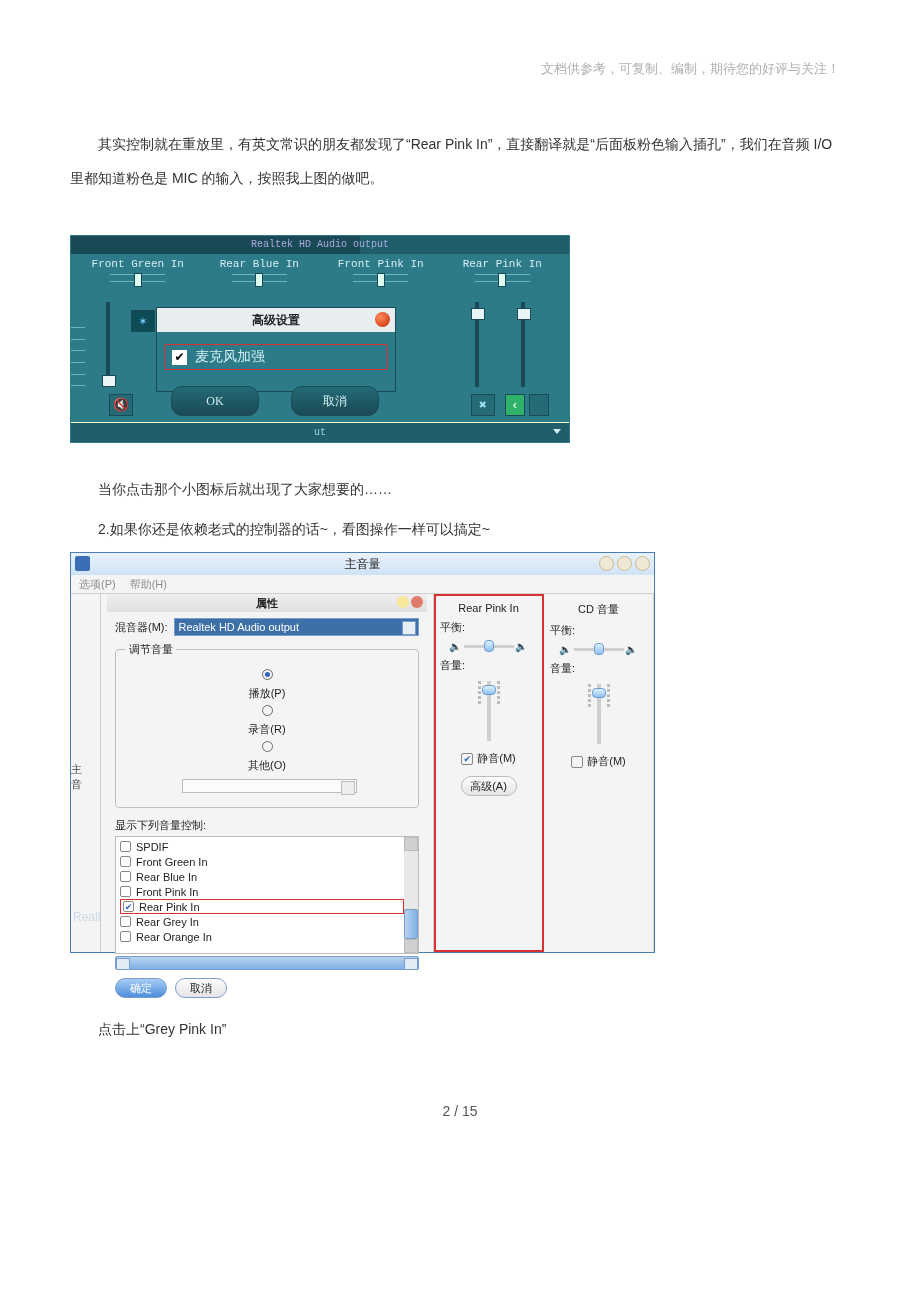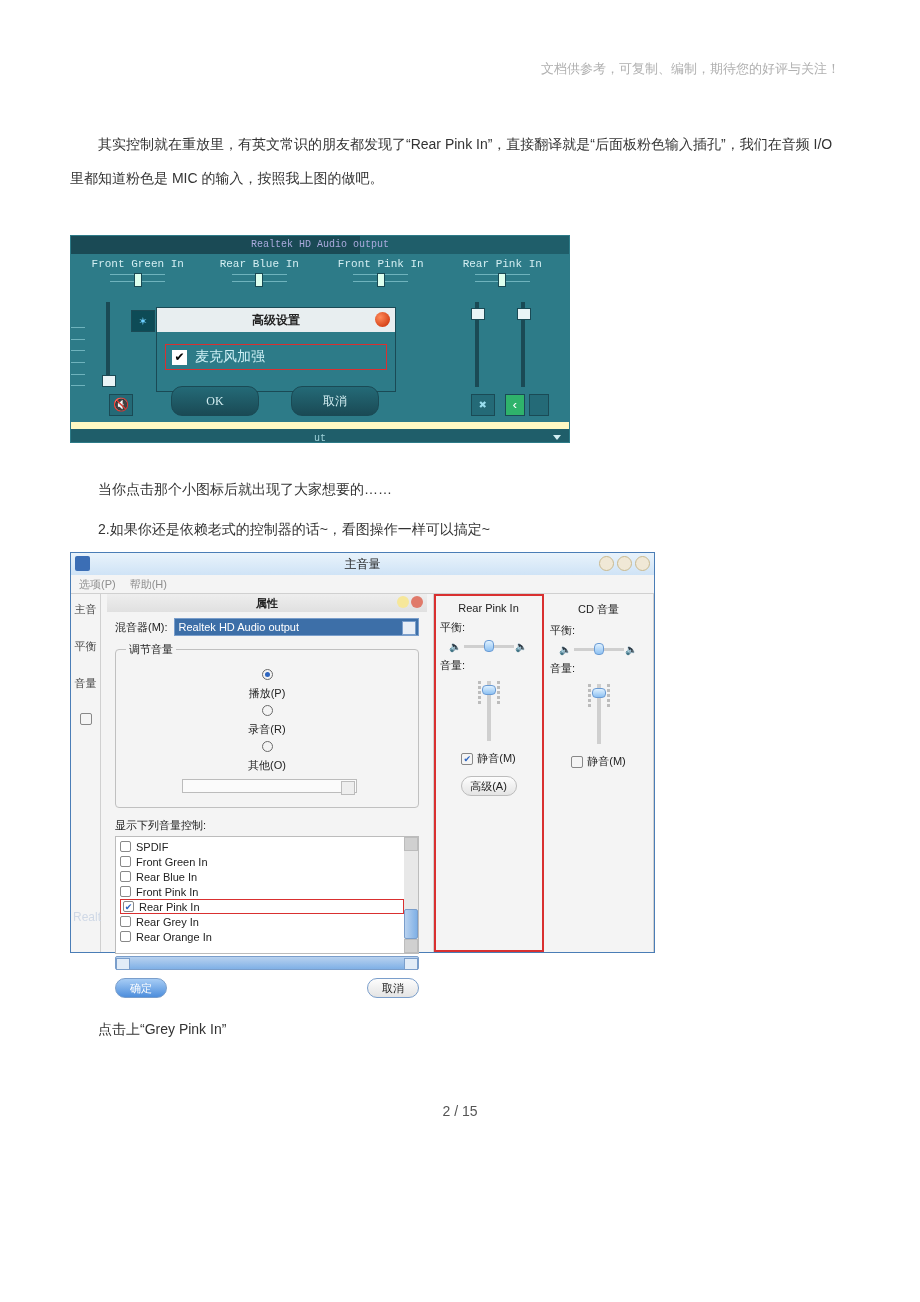--- a/index.html
+++ b/index.html
@@ -126,21 +126,21 @@
     display:flex;align-items:center;justify-content:center;
   }
   .shot1 .pillbtn{
     position:absolute; width:88px; height:30px; border-radius:11px;
     background: linear-gradient(#246a77,#1a4a55);
     border:1px solid #1a4a55; color:#d3eef2;
     font-size:12px; font-family:"SimSun";
     display:flex;align-items:center;justify-content:center;
   }
   .shot1 .footstrip{
-    height:20px; background:#1f5e6a; border-top:7px solid #fef9c3;
+    height:20px; background:#1f5e6a; border-top:1px solid #fef9c3;
     position:relative; font-size:10px; color:#a0d3da; text-align:center; line-height:20px;
   }
   .shot1 .footstrip .arrow{
     position:absolute; right:8px; top:6px;
     width:0;height:0;border-left:4px solid transparent;border-right:4px solid transparent;border-top:5px solid #d3eef2;
   }
 
   
   .shot2 {
     width: 585px;
@@ -163,21 +163,21 @@
   .shot2 .winbtns{position:absolute;right:4px;top:3px;display:flex;gap:3px;}
   .shot2 .winbtn{width:15px;height:15px;border-radius:50%;background:#f0e8d6;border:1px solid #c9b98f;}
   .shot2 .menubar{
     height:19px;background:#f4f4f4;border-bottom:1px solid #d0d0d0;
     display:flex;align-items:center;gap:14px;padding-left:8px;
     color:#8e8e8e;
   }
   .shot2 .mainrow{display:flex;height:358px;}
   .shot2 .leftcol{
     width:30px;background:#f4f4f4;
-    display:flex;flex-direction:column;align-items:center;
+    display:flex;flex-direction:row;align-items:center;
     padding-top:8px;gap:22px;font-size:11px;color:#444;
     border-right:1px solid #d0d0d0;
   }
   .shot2 .leftcol .sq{width:12px;height:12px;border:1px solid #888;border-radius:2px;}
   .shot2 .centerpanel{
     flex:1;background:#f4f4f4;position:relative;border-right:1px solid #d0d0d0;
   }
   .shot2 .propdlg{
     position:absolute;left:6px;top:0;right:6px;bottom:6px;
     background:#f4f4f4;
@@ -219,21 +219,21 @@
   .shot2 .listbox .items{flex:1;overflow:hidden;padding:2px 0 0 4px;}
   .shot2 .listbox .item{display:flex;align-items:center;gap:5px;height:15px;}
   .shot2 .listbox .cb{width:11px;height:11px;border:1px solid #888;border-radius:2px;font-size:9px;display:flex;align-items:center;justify-content:center;color:#2f66c0;}
   .shot2 .listbox .item.sel{border:1px solid #d93030;padding:0 2px;}
   .shot2 .vscroll{width:14px;background:#e8e8e8;display:flex;flex-direction:column;}
   .shot2 .vscroll .arr{height:14px;background:#d0d0d0;border:1px solid #bcbcbc;}
   .shot2 .vscroll .thumb{height:30px;background:linear-gradient(90deg,#b9d2ef,#7fb0e6);margin-top:58px;border:1px solid #7a9ecb;border-radius:2px;}
   .shot2 .hscroll{height:14px;background:linear-gradient(#b9d2ef,#7fb0e6);border:1px solid #7a9ecb;border-radius:2px;margin-top:2px;position:relative;}
   .shot2 .hscroll::before,.shot2 .hscroll::after{content:"";position:absolute;top:1px;width:12px;height:10px;background:#e2ecf7;border:1px solid #7a9ecb;}
   .shot2 .hscroll::before{left:0;} .shot2 .hscroll::after{right:0;}
-  .shot2 .dlgbtns{display:flex;justify-content:space-between;gap:8px;margin-top:8px;}
+  .shot2 .dlgbtns{display:flex;justify-content:flex-start;gap:8px;margin-top:8px;}
   .shot2 .btn{
     min-width:52px;height:20px;border-radius:10px;border:1px solid #7a9ecb;
     display:flex;align-items:center;justify-content:center;font-size:11px;
   }
   .shot2 .btn.primary{background:linear-gradient(#a7cdf5,#4d8edc);color:#fff;}
   .shot2 .btn.sec{background:linear-gradient(#fdfdfd,#e4e4e4);}
   .shot2 .rightarea{
     width:220px;background:linear-gradient(180deg,#5a86bf 0%,#2d578f 100%);
     display:flex;
   }

